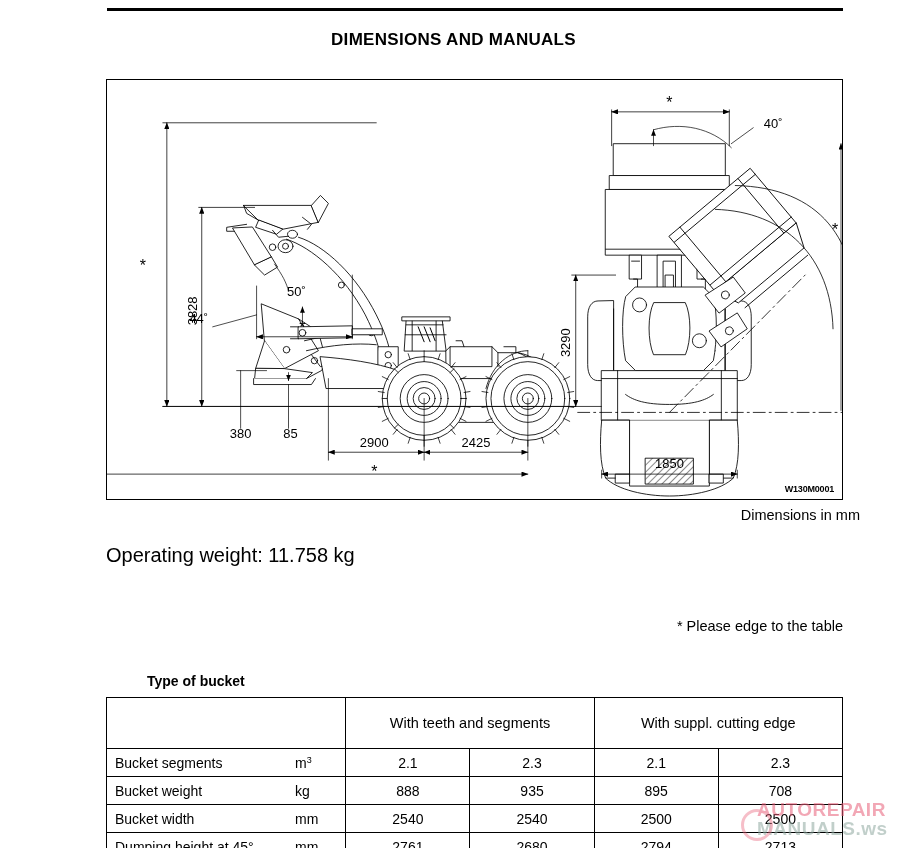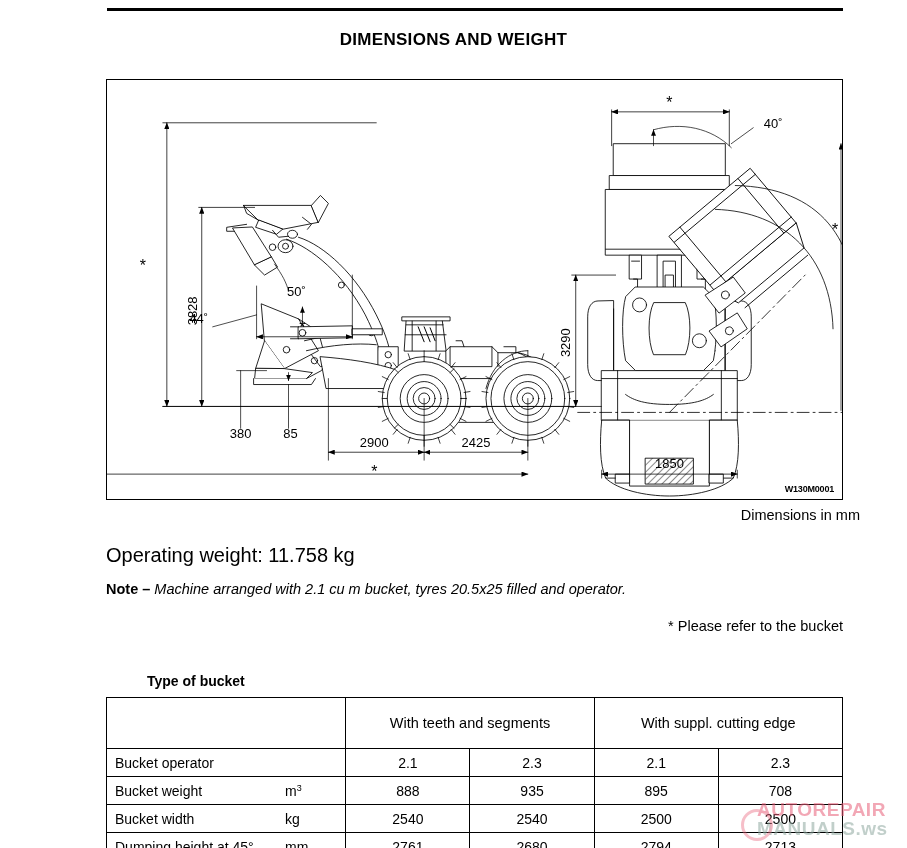--- a/index.html
+++ b/index.html
@@ -145,24 +145,23 @@
   .label-cell {
     text-align: left !important;
     position: relative;
     padding-left: 8px !important;
   }
   .label-cell .lbl-text {
     display: inline-block;
   }
   .label-cell .unit-text {
     position: absolute;
-    left: 178px;
+    left: 188px;
     top: 50%;
     transform: translateY(-50%);
-    margin-top: 28px;
   }
   .col-empty { width: 239px; }
   .col-data  { width: 124px; }
 
   sup.m3 {
     font-size: 9px;
     vertical-align: super;
   }
 
   
@@ -210,21 +209,21 @@
   .angtext { font-size: 13px; }
   .startext { font-size: 16px; }
 </style>
 </head>
 <body>
 
 <div class="page">
 
   <div class="top-rule"></div>
 
-  <div class="page-title">DIMENSIONS AND WEIGHT</div>
+  <div class="page-title">DIMENSIONS AND MANUALS</div>
 
   <div class="figure-frame">
     <svg class="figure-svg" viewBox="0 0 737 421" preserveAspectRatio="none">
       <defs>
         <marker id="ar" markerWidth="9" markerHeight="7" refX="8.5" refY="3.5" orient="auto">
           <path d="M0,0 L9,3.5 L0,7 z" fill="#000"></path>
         </marker>
         <marker id="arS" markerWidth="9" markerHeight="7" refX="0.5" refY="3.5" orient="auto">
           <path d="M9,0 L0,3.5 L9,7 z" fill="#000"></path>
         </marker>
@@ -489,43 +488,42 @@
       </g>
     </svg>
 
     <div class="drawing-code">W130M0001</div>
   </div>
 
   <div class="dim-caption">Dimensions in mm</div>
 
   <div class="operating-weight">Operating weight: 11.758 kg</div>
 
-  <div class="note-line"><b>Note – </b><i>Machine arranged with 2.1 cu m bucket, tyres 20.5x25 filled and operator.</i></div>
-
-  <div class="refer-note">* Please refer to the bucket</div>
+
+  <div class="refer-note">* Please edge to the table</div>
 
   <div class="table-title">Type of bucket</div>
 
   <table class="spec-table">
     <colgroup>
       <col class="col-empty">
         <col class="col-data">
         <col class="col-data">
       <col class="col-data">
         <col class="col-data">
     </colgroup>
     <tbody>
       <tr class="hdr-row">
         <td></td>
         <td colspan="2">With teeth and segments</td>
         <td colspan="2">With suppl. cutting edge</td>
       </tr>
 
       <tr class="body-row">
-        <td class="label-cell"><span class="lbl-text">Bucket  operator</span><span class="unit-text"><span>m</span><sup class="m3">3</sup></span></td>
+        <td class="label-cell"><span class="lbl-text">Bucket  segments</span><span class="unit-text"><span>m</span><sup class="m3">3</sup></span></td>
         <td>2.1</td>
         <td>2.3</td>
         <td>2.1</td>
         <td>2.3</td>
       </tr>
 
       <tr class="body-row">
         <td class="label-cell"><span class="lbl-text">Bucket  weight</span><span class="unit-text">kg</span></td>
         <td>888</td>
         <td>935</td>

